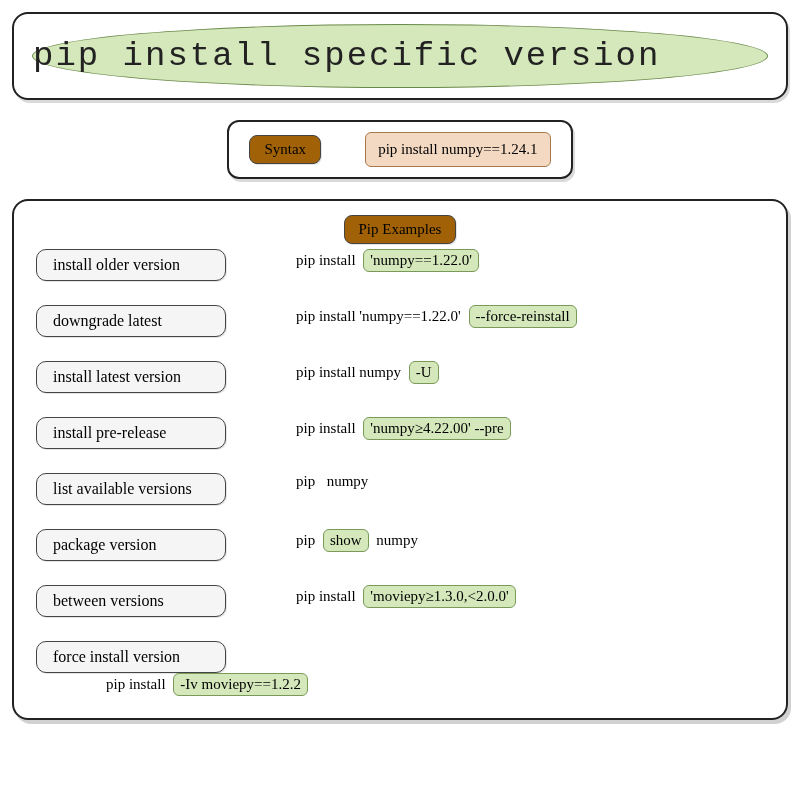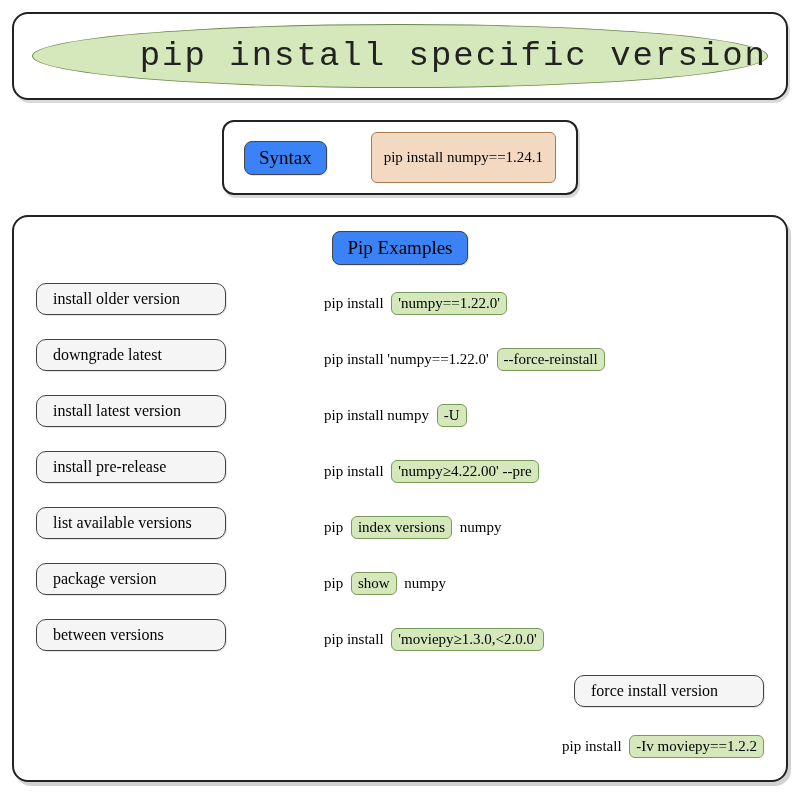--- a/index.html
+++ b/index.html
@@ -24,75 +24,74 @@
       justify-content: center;
     }
     .title-ellipse {
       background: #d5e8bb;
       border: 1.5px solid #6a8a4a;
       border-radius: 50%;
       width: 740px;
       height: 64px;
       display: flex;
       align-items: center;
-      justify-content: flex-end;
+      justify-content: flex-start;
     }
     .title-text {
       font-family: "Courier New", monospace;
       font-size: 34px;
       letter-spacing: 2px;
       color: #222;
       font-weight: 500;
     }
     .syntax-card {
       border: 2px solid #222;
       border-radius: 12px;
       padding: 10px 20px;
       display: flex;
       align-items: center;
       gap: 20px;
       margin: 0 auto 20px;
       width: fit-content;
       box-shadow: 2px 3px 0 rgba(0,0,0,0.15);
     }
     .btn-label {
-      background: #3b82f6;
+      background: #a16207;
       border: 1.5px solid #444;
       border-radius: 8px;
       padding: 5px 14px;
       font-family: "Comic Sans MS", cursive;
-      font-size: 19px;
+      font-size: 15px;
       box-shadow: 1px 1px 0 rgba(0,0,0,0.1);
     }
     .syntax-code {
       background: #f3d9c2;
       border: 1.5px solid #a67a4e;
       border-radius: 6px;
-      padding: 16px 12px;
+      padding: 8px 12px;
       font-family: "Comic Sans MS", cursive;
       font-size: 15px;
       margin-left: 24px;
     }
     .examples-card {
       border: 2px solid #222;
       border-radius: 16px;
       padding: 14px 22px 18px;
       box-shadow: 3px 4px 0 rgba(0,0,0,0.18);
       position: relative;
     }
     .examples-header {
       display: flex;
       justify-content: center;
-      margin-bottom: 18px;
+      margin-bottom: 5px;
     }
     .example-row {
       display: flex;
-      align-items: flex-end;
+      align-items: flex-start;
       margin-bottom: 24px;
-      gap: 28px;
     }
     .example-row:last-child {
       margin-bottom: 4px;
       flex-direction: column;
     }
     .row-label {
       background: #f5f5f5;
       border: 1.5px solid #444;
       border-radius: 10px;
       padding: 6px 16px;
@@ -165,21 +164,20 @@
         <span class="row-label">install pre-release</span>
         <span class="cmd-area">
           <span class="cmd-plain">pip install </span>
           <span class="cmd-hl">'numpy≥4.22.00' --pre</span>
         </span>
       </div>
       <div class="example-row">
         <span class="row-label">list available versions</span>
         <span class="cmd-area">
           <span class="cmd-plain">pip </span>
-          <span class="cmd-hl">index versions</span>
           <span class="cmd-plain"> numpy</span>
         </span>
       </div>
       <div class="example-row">
         <span class="row-label">package version</span>
         <span class="cmd-area">
           <span class="cmd-plain">pip </span>
           <span class="cmd-hl">show</span>
           <span class="cmd-plain"> numpy</span>
         </span>

